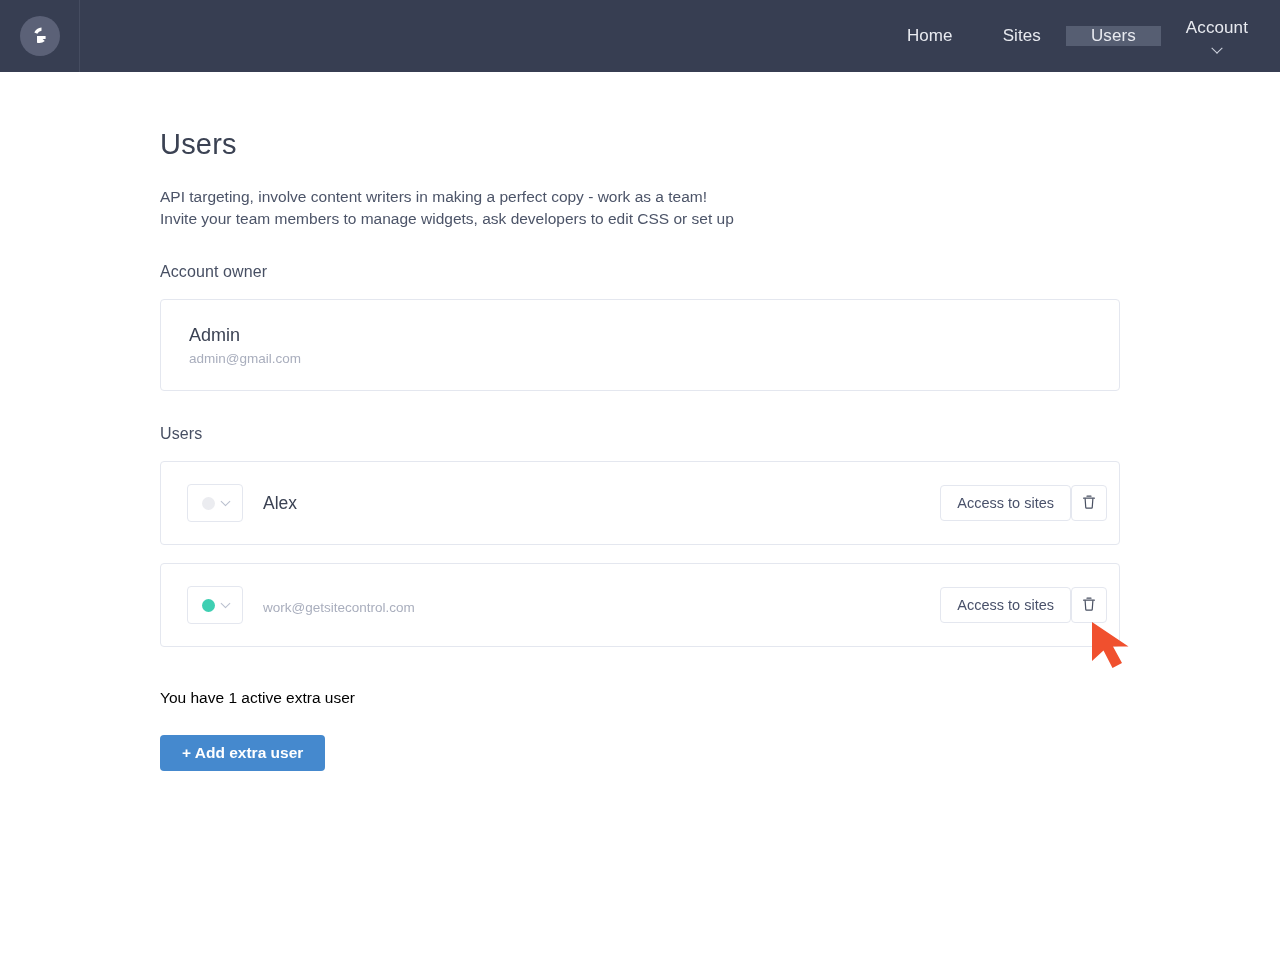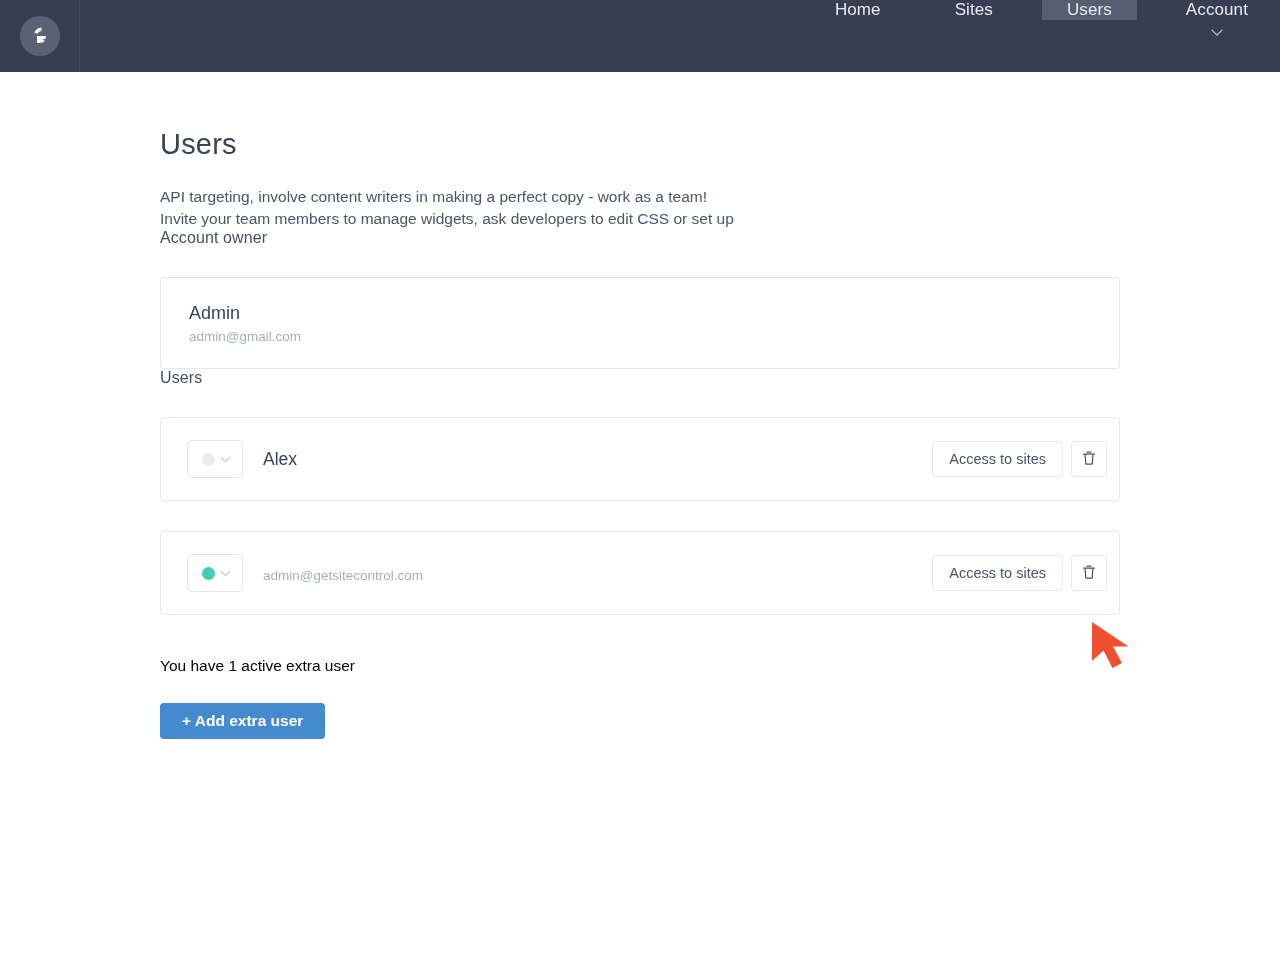--- a/index.html
+++ b/index.html
@@ -36,23 +36,22 @@
     display: flex;
     align-items: center;
     justify-content: center;
   }
   .logo-badge svg { display: block; }
 
   .nav-spacer { flex: 1 1 auto; }
 
   .nav-links {
     display: flex;
-    align-items: flex-start;
+    align-items: center;
     flex: none;
-    gap: 24px;
   }
   .nav-link {
     display: flex;
     align-items: center;
     justify-content: center;
     padding: 0 25px;
     color: #e8eaf0;
     font-size: 17px;
     letter-spacing: .1px;
     cursor: pointer;
@@ -83,28 +82,29 @@
     letter-spacing: .2px;
   }
   .page-desc {
     margin-top: 25px;
     font-size: 15.5px;
     line-height: 21.5px;
     color: #4c5468;
   }
 
   .section-label {
+    margin-top: 34px;
     font-size: 16px;
     color: #474f63;
     letter-spacing: .1px;
   }
 
   
   .card {
-    margin-top: 30px;
+    margin-top: 18px;
     border: 1px solid #e4e7ef;
     border-radius: 4px;
     background: #fff;
   }
   .owner-card { height: 92px; display: flex; align-items: center; }
   .owner-inner { padding-left: 28px; }
   .owner-name { font-size: 18px; color: #3b4253; }
   .owner-email { font-size: 13.5px; color: #a9aebd; margin-top: 5px; }
 
   .user-card {
@@ -132,21 +132,21 @@
     width: 7px; height: 7px;
     border-right: 1.5px solid #b9bfce;
     border-bottom: 1.5px solid #b9bfce;
     transform: rotate(45deg) translate(-1.5px,-1.5px);
   }
 
   .user-meta { margin-left: 20px; flex: 1 1 auto; }
   .user-name { font-size: 17.5px; color: #3b4253; }
   .user-email { font-size: 13.5px; color: #a9aebd; margin-top: 5px; }
 
-  .row-actions { display: flex; align-items: center; gap: 8px; flex: none; }
+  .row-actions { display: flex; align-items: center; flex: none; }
   .btn-outline {
     height: 36px;
     padding: 0 16px;
     border: 1px solid #e4e7ef;
     border-radius: 4px;
     background: #fff;
     font-family: "Liberation Sans", sans-serif;
     font-size: 14.5px;
     color: #49516a;
     cursor: pointer;
@@ -269,21 +269,21 @@
       </div>
     </div>
 
     
     <div class="card user-card">
       <div class="status-select">
         <span class="status-dot" style="background: rgb(62, 207, 178);"></span>
         <span class="chev-sm"></span>
       </div>
       <div class="user-meta">
-        <div class="user-email">admin@getsitecontrol.com</div>
+        <div class="user-email">work@getsitecontrol.com</div>
       </div>
       <div class="row-actions">
         <button class="btn-outline">Access to sites</button>
         <button class="btn-icon">
           <span>
             <svg width="14" height="16" viewBox="0 0 14 16">
               <path d="M5 2.2 h4 M1.6 4.2 h10.8" stroke="#4a5163" stroke-width="1.2" fill="none" stroke-linecap="round"></path>
               <path d="M3.1 4.4 l.65 9.0 a.7 .7 0 0 0 .7 .65 h5.1 a.7 .7 0 0 0 .7 -.65 l.65 -9.0" stroke="#4a5163" stroke-width="1.2" fill="none"></path>
             </svg>
           </span>

